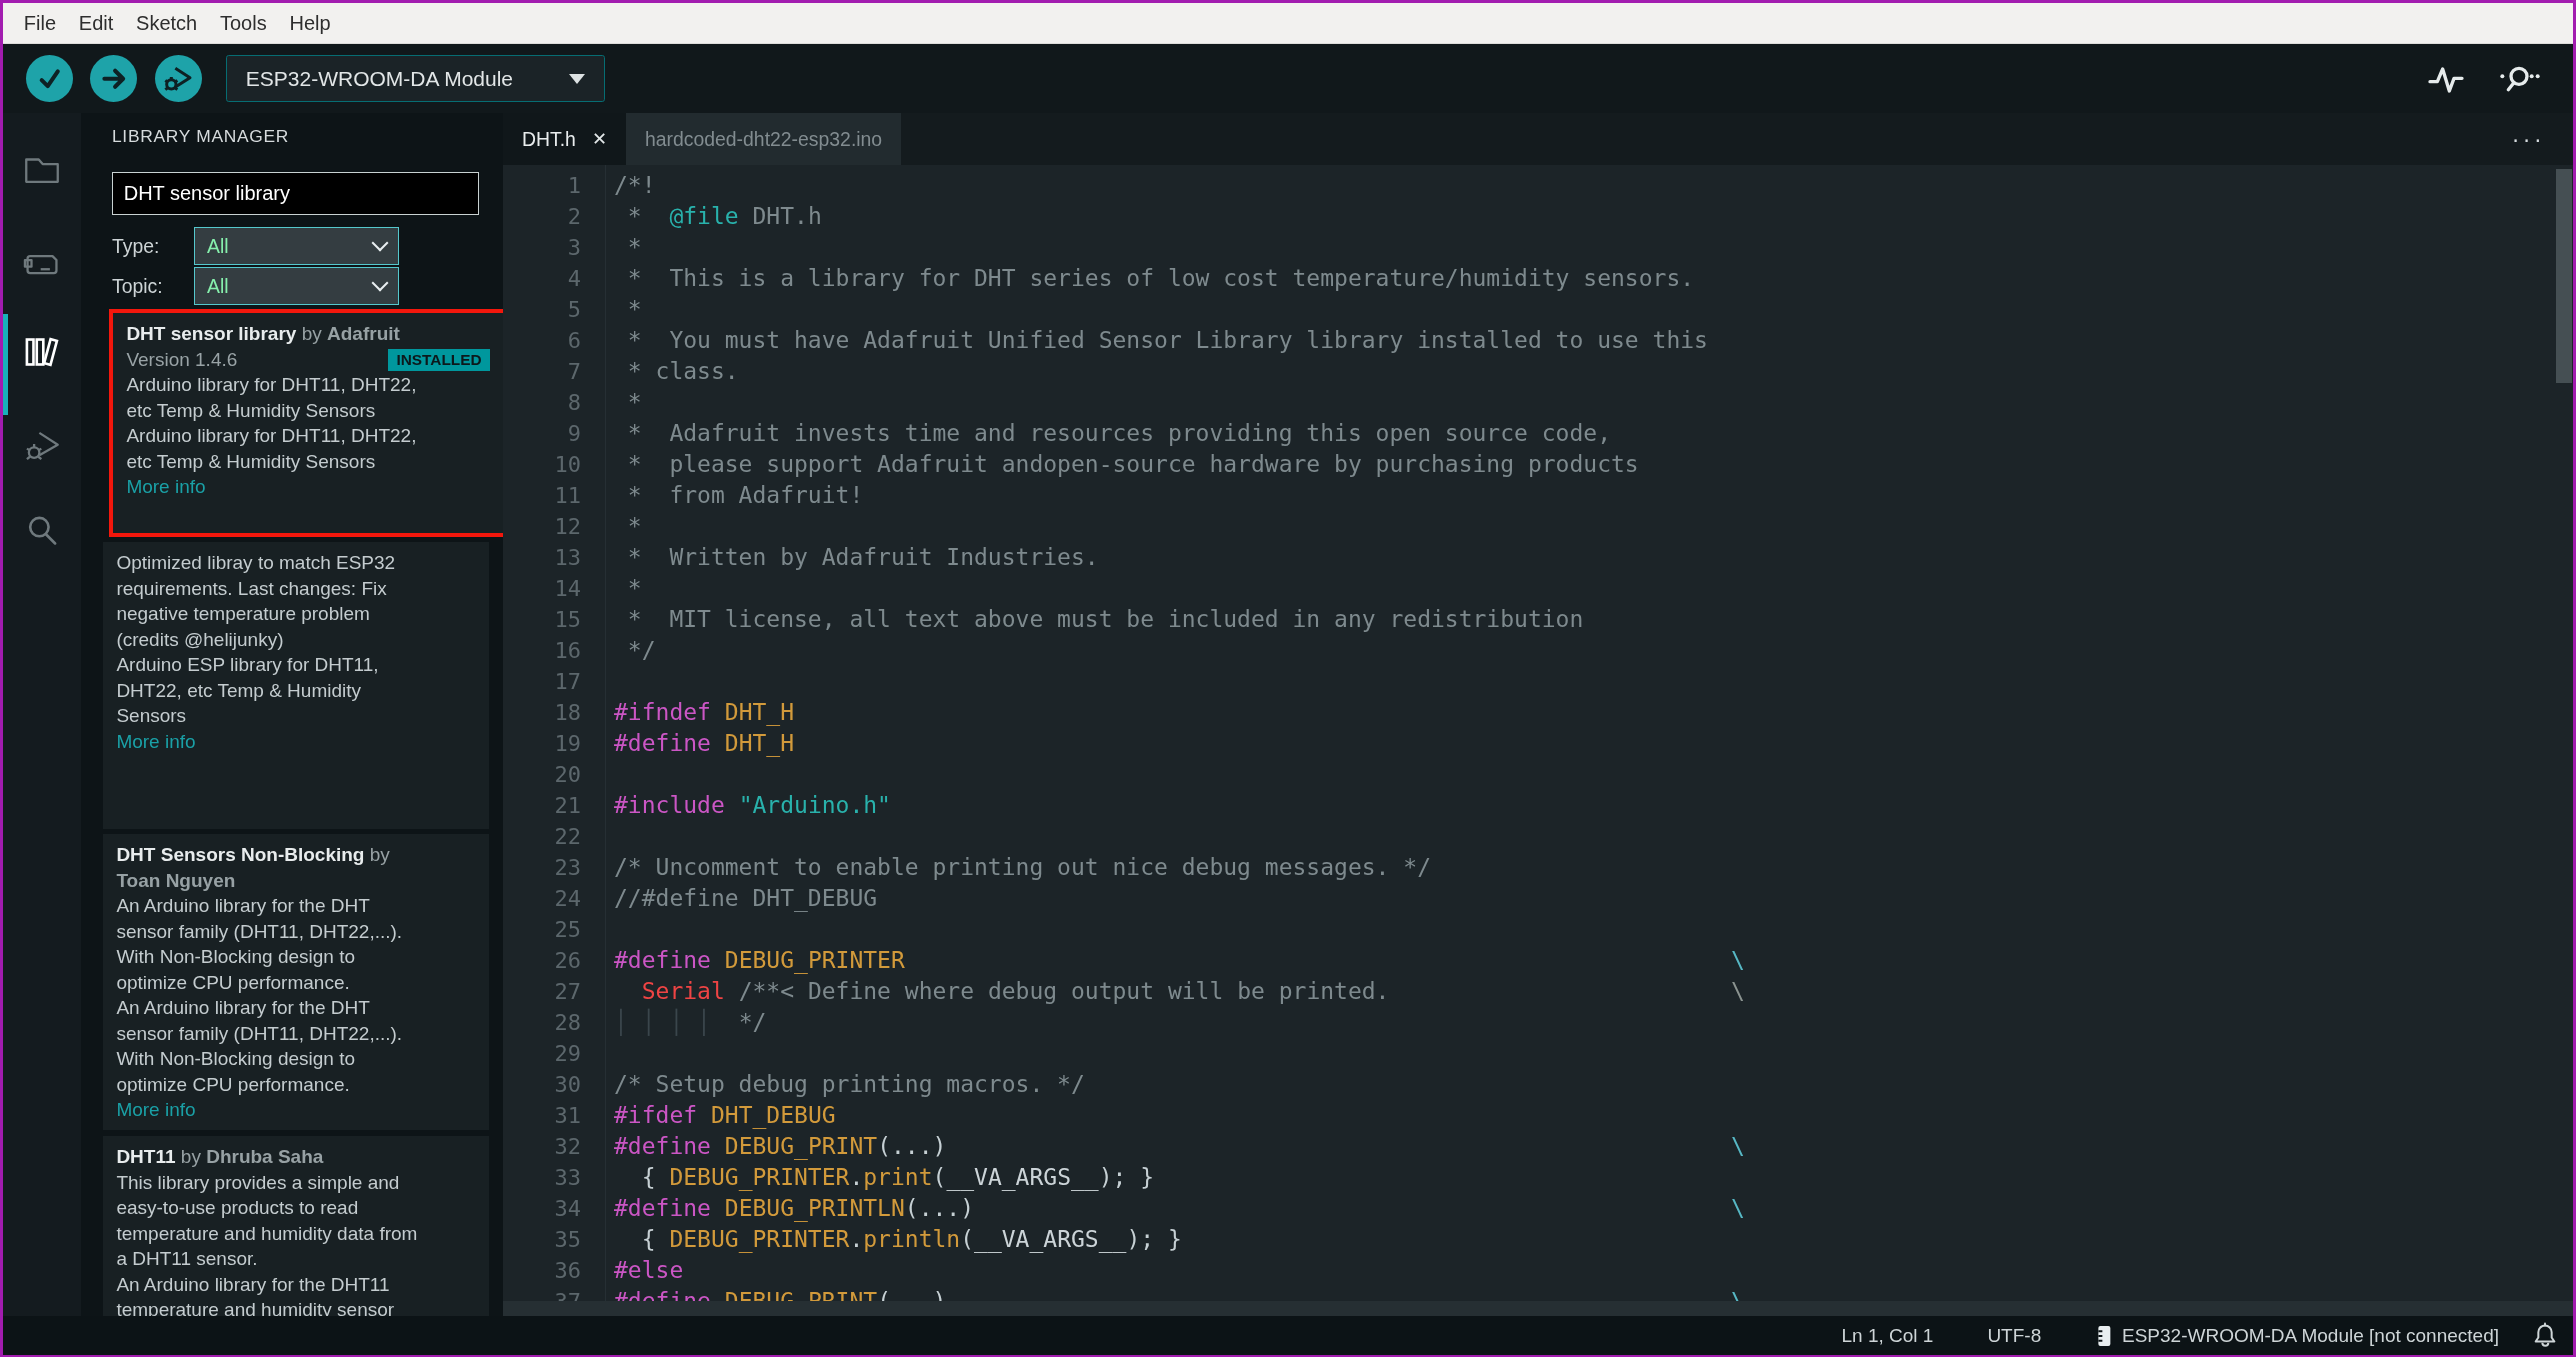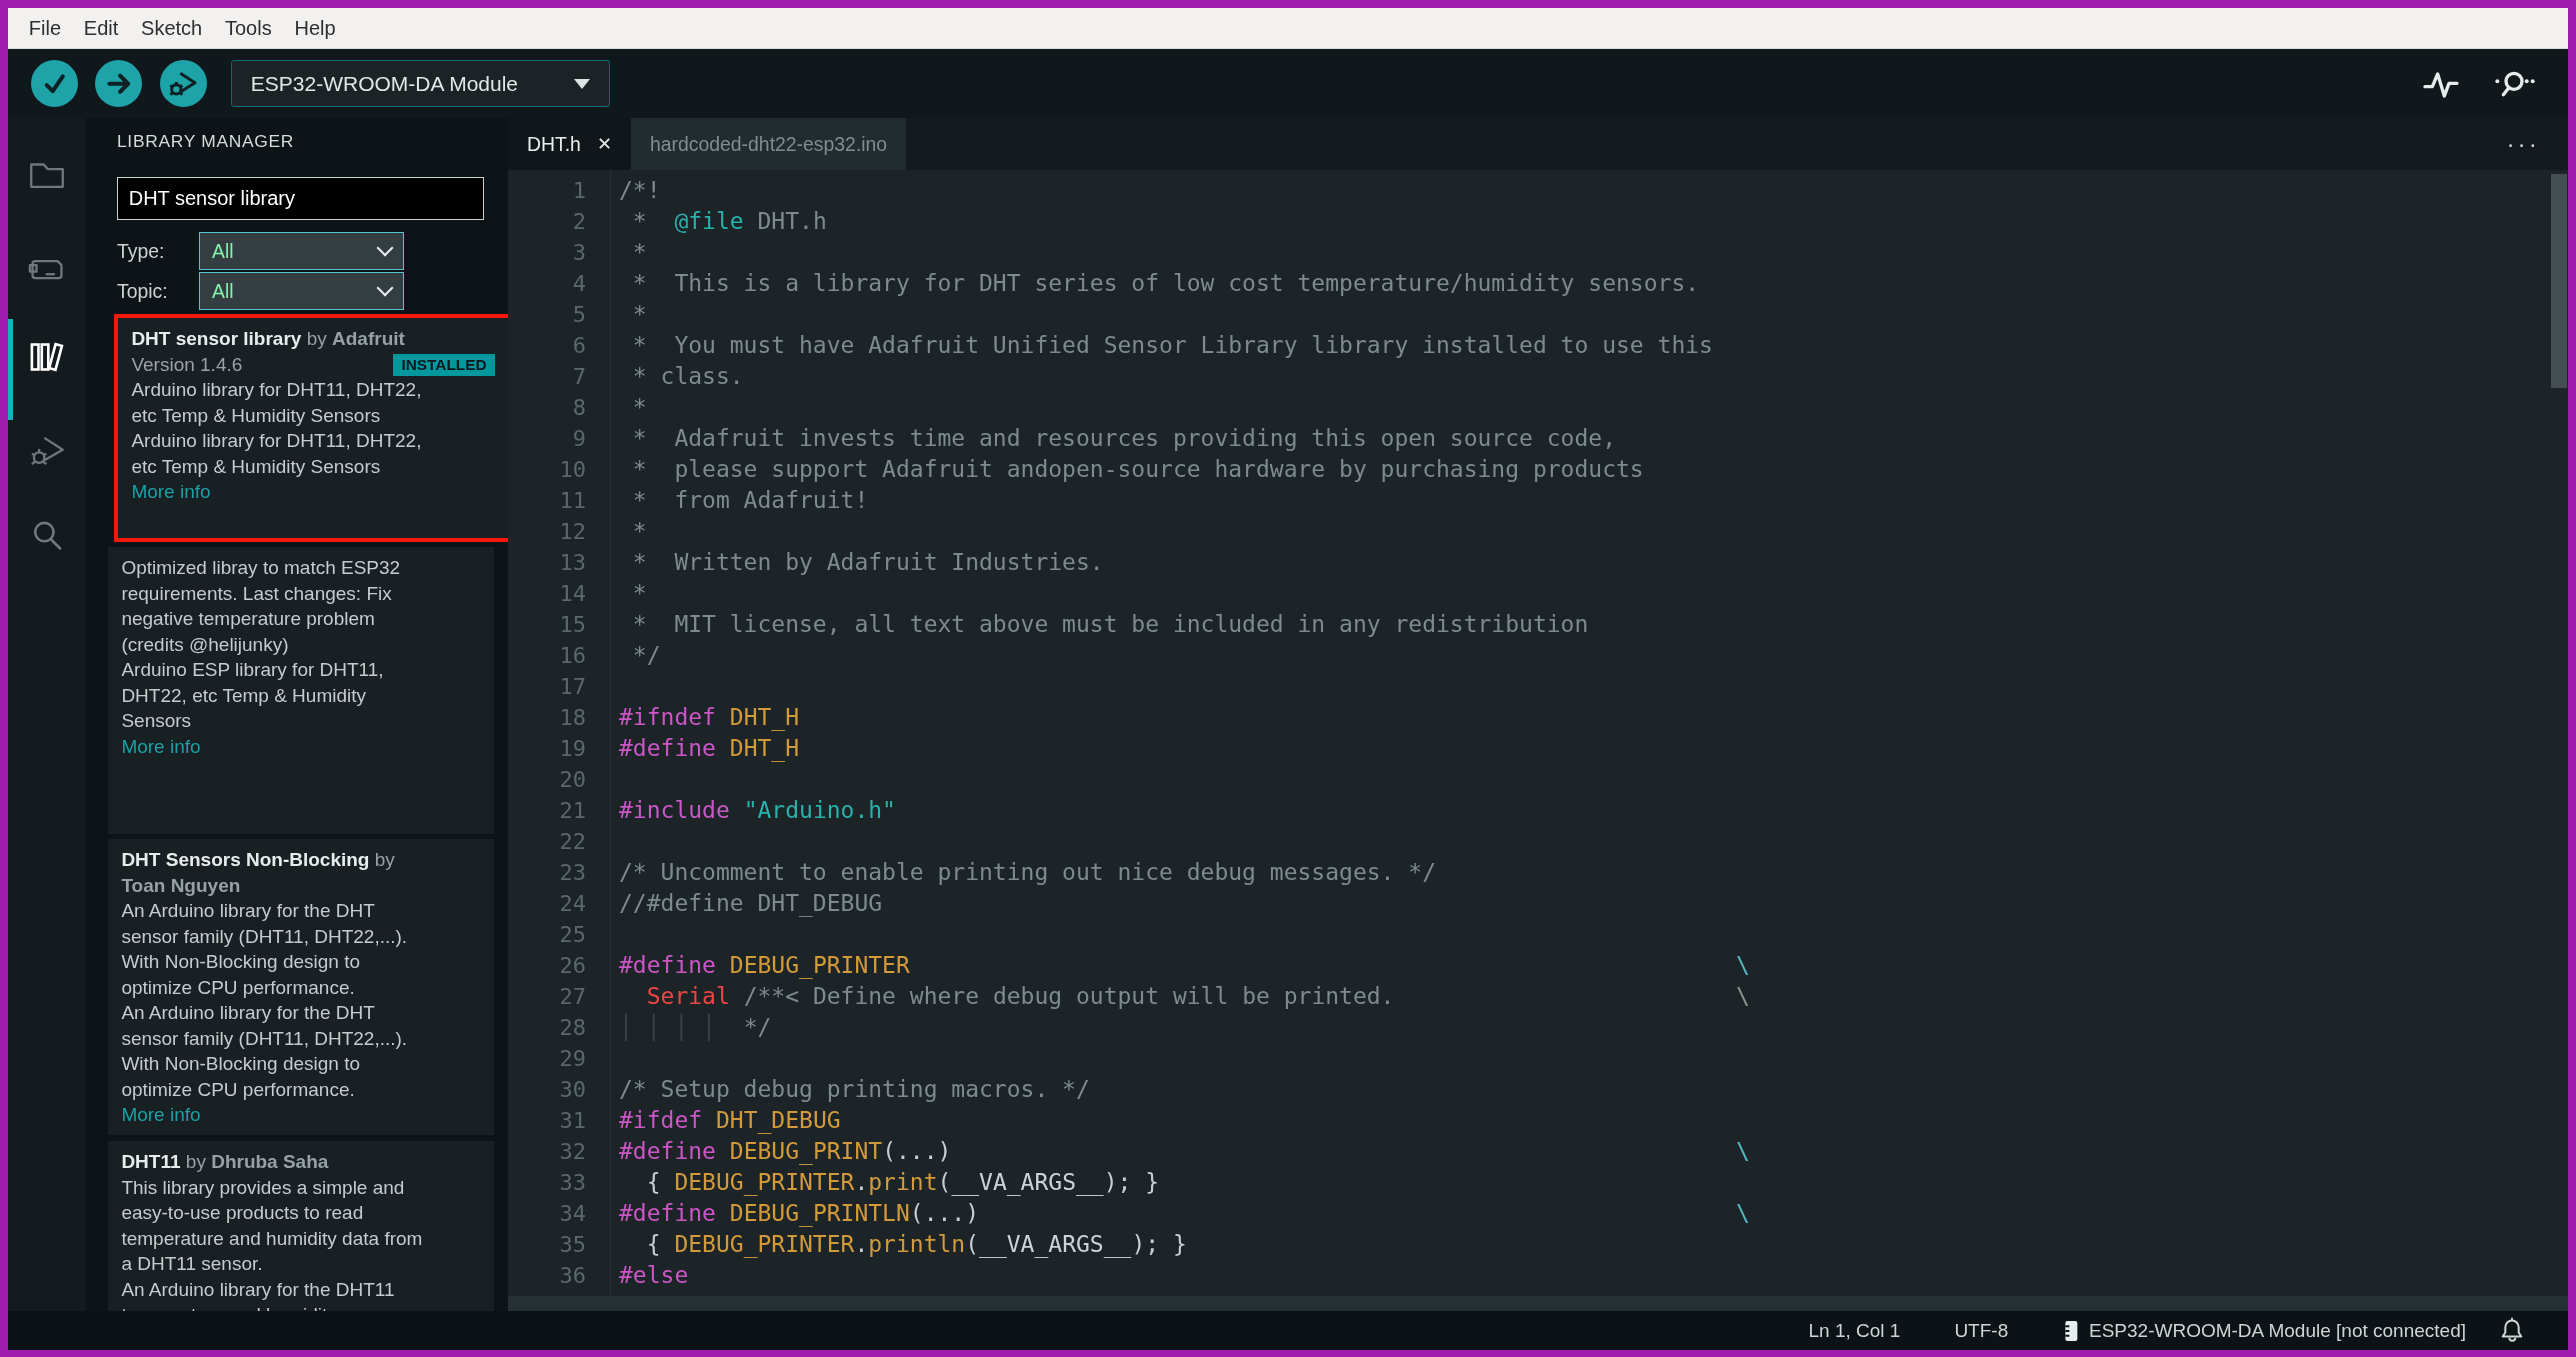--- a/index.html
+++ b/index.html
@@ -1,17 +1,17 @@
 <!DOCTYPE html>
 <html style="font-size:10.7px"><head>
 <meta charset="utf-8">
 <style>
   html,body{margin:0;padding:0;background:#9a9a9a;}
   .window{position:relative;width:2576px;height:1358px;box-sizing:border-box;
-    border:8px solid #a21caf;background:#11181b;font-family:"Liberation Sans",sans-serif;overflow:hidden;}
+    border:3px solid #a21caf;background:#11181b;font-family:"Liberation Sans",sans-serif;overflow:hidden;}
   
   .menubar{position:absolute;left:0;top:0;right:0;height:40px;background:#f2f1ef;border-bottom:0.7px solid #dddcda;
     display:flex;align-items:center;padding-left:9.4px;color:#2e2e2e;font-size:20px;white-space:nowrap;}
   .menu-item{padding:0 11.4px;cursor:default;}
   
   .toolbar{position:absolute;left:0;top:41px;right:0;height:69px;background:#11181b;display:flex;align-items:center;}
   .tb-btn{width:47px;height:47px;border-radius:50%;background:#1ea3a9;margin-left:17.4px;
     display:flex;align-items:center;justify-content:center;flex:0 0 auto;}
   .tb-btn:first-child{margin-left:23px;}
   .board-select{margin-left:24px;width:379px;height:47px;background:#1b2327;border:1.3px solid #066d73;border-radius:2.7px;
@@ -67,21 +67,21 @@
   .line{position:relative;height:31px;}
   .cont{position:absolute;left:1117px;top:0;}
   .cont-cyan{color:#57b8c5;} .cont-gray{color:#8b9390;}
   .tok-c{color:#7e8a8e;} .tok-p{color:#cb56c5;} .tok-m{color:#d29a3b;} .tok-s{color:#29b2ac;}
   .tok-t{color:#29b2ac;} .tok-w{color:#d8dee1;} .tok-b{color:#ef4444;font-weight:normal;}
   .tok-n{color:#c6d0d4;} .tok-a{color:#ccd4d8;} .tok-g{color:#3a464c;}
   .vscroll{position:absolute;right:1.3px;top:56px;width:16px;height:214px;background:#454f53;}
   .hband{position:absolute;left:0;right:0;bottom:0;height:14.7px;background:#262f33;}
   
   .statusbar{position:absolute;left:0;right:0;bottom:0;height:39px;background:#0c1316;display:flex;align-items:center;
-    justify-content:flex-end;gap:54px;padding-right:44px;color:#ced5d7;font-size:19px;white-space:nowrap;}
+    justify-content:flex-end;gap:54px;padding-right:16px;color:#ced5d7;font-size:19px;white-space:nowrap;}
   .sb-board{display:flex;align-items:center;gap:9.4px;}
   svg{display:block;}
 </style>
 </head>
 <body>
 
 <div class="window">
 
   <div class="menubar">
       <div class="menu-item">File</div>

